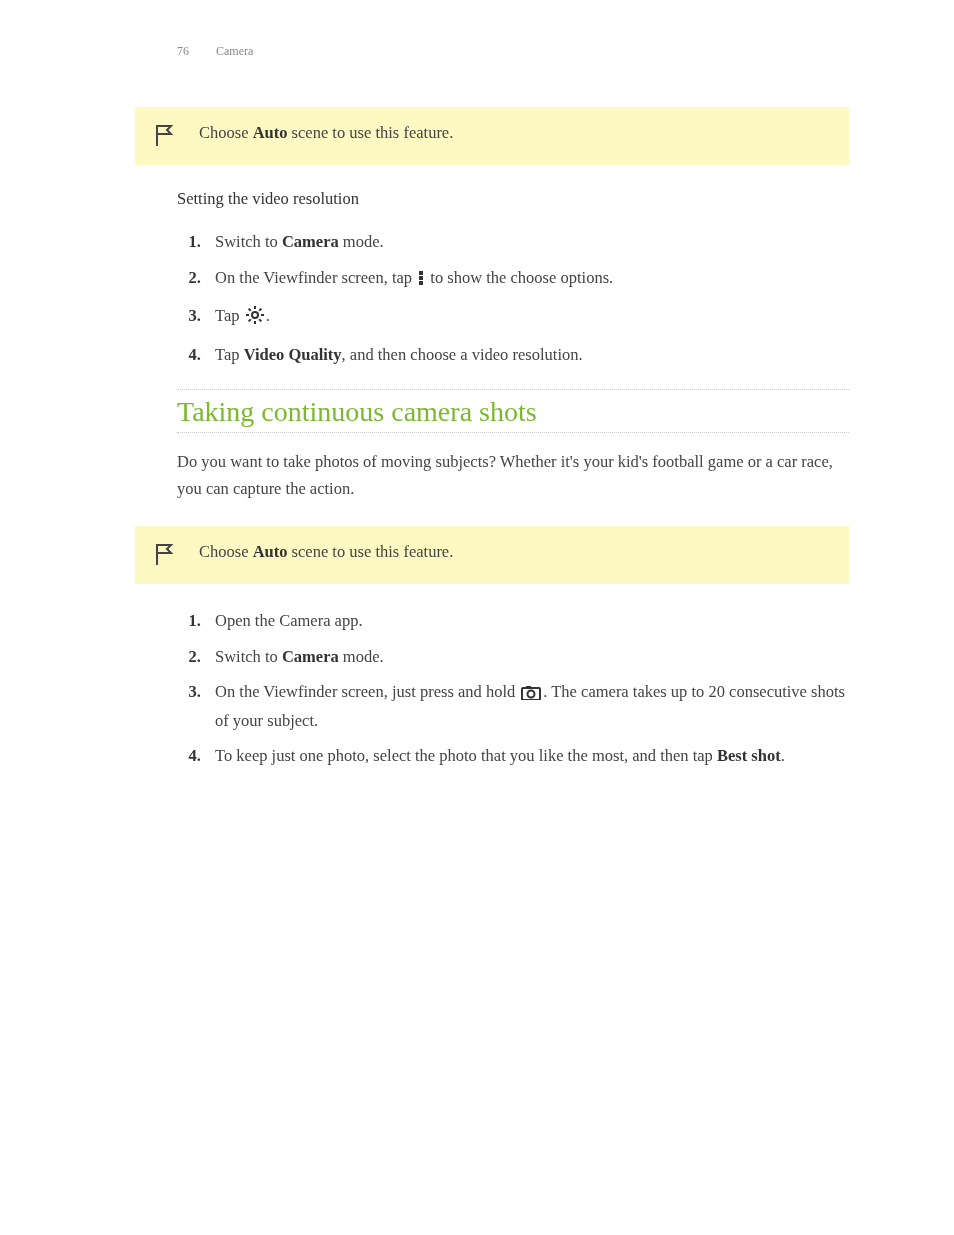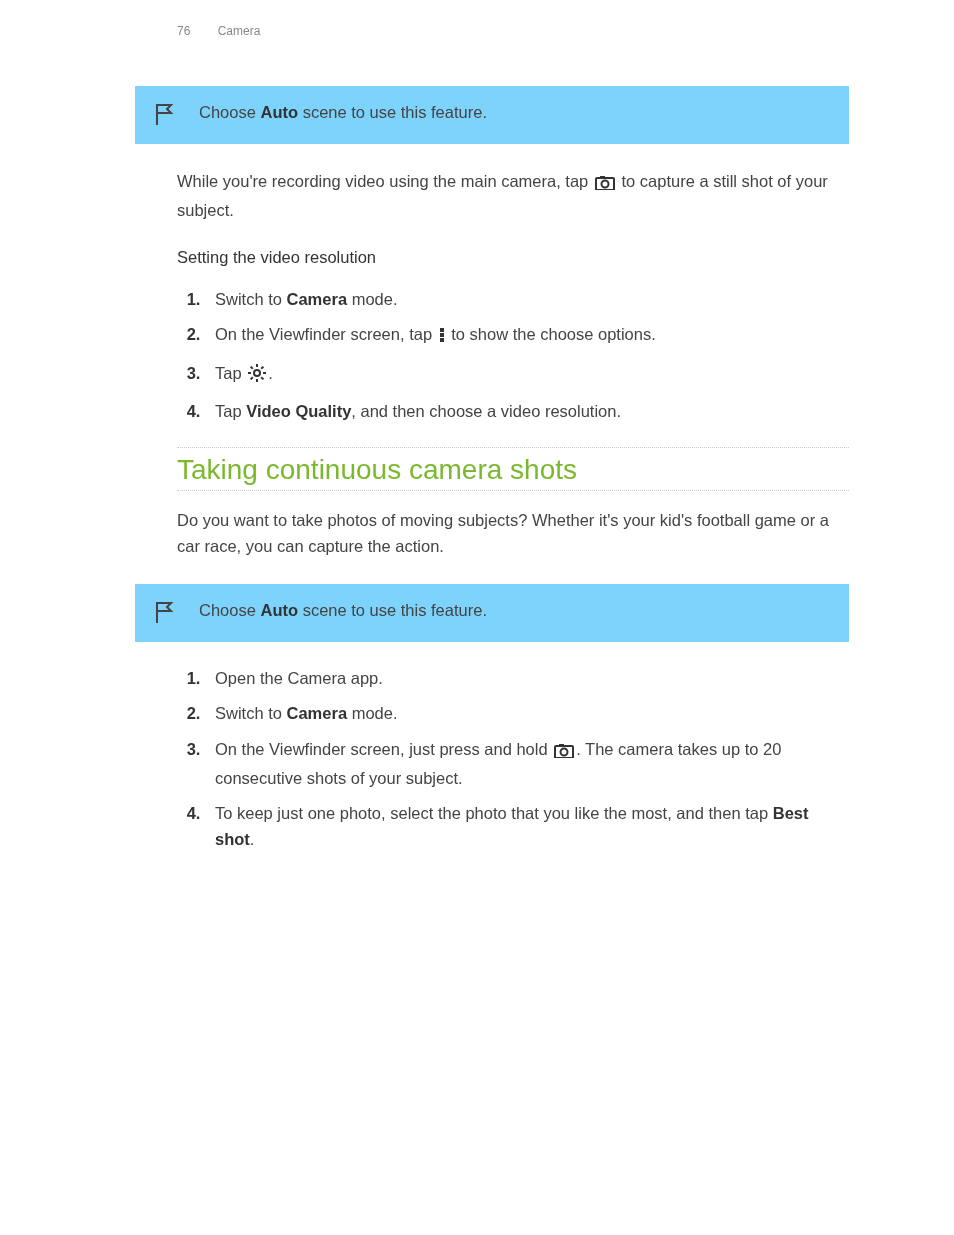--- a/index.html
+++ b/index.html
@@ -6,39 +6,40 @@
   body {
     margin: 0;
     background: #ffffff;
     font-family: "Segoe UI", "Helvetica Neue", Arial, sans-serif;
     color: #444444;
     width: 954px;
     height: 1235px;
     position: relative;
   }
   .page {
-    padding: 24px 105px 40px 135px;
+    padding: 44px 105px 40px 135px;
+    font-family: Liberation Serif, serif;
   }
   .header {
     font-size: 12px;
     color: #888888;
     margin-left: 42px;
     margin-bottom: 48px;
   }
   .header .pg {
     margin-right: 24px;
   }
   .section-title {
     font-size: 16.5px;
     color: #333333;
     margin-left: 42px;
     margin-bottom: 30px;
   }
   .note-box {
-    background: #7dd3fc;
+    background: #fef9c3;
     padding: 14px 18px 14px 18px;
     display: flex;
     align-items: flex-start;
     gap: 24px;
     margin-bottom: 24px;
   }
   .note-box .flag {
     flex-shrink: 0;
     margin-top: 2px;
   }
@@ -115,29 +116,20 @@
       <svg width="22" height="24" viewBox="0 0 22 24" fill="none" stroke="#444444" stroke-width="2">
         <line x1="4" y1="2" x2="4" y2="23"></line>
         <path d="M4 3 L18 3 L14 7 L18 11 L4 11"></path>
       </svg>
     </span>
     <div class="note-text">
       <span>Choose </span><span class="bold">Auto</span><span> scene to use this feature.</span>
     </div>
   </div>
 
-  <div class="body-para">
-    <span>While you're recording video using the main camera, tap </span><span class="icon-inline">
-      <svg width="20" height="14" viewBox="0 0 20 14">
-        <rect x="1" y="2" width="18" height="12" rx="1" fill="none" stroke="#333" stroke-width="2"></rect>
-        <rect x="5" y="0" width="5" height="3" fill="#333"></rect>
-        <circle cx="10" cy="8" r="3.5" fill="none" stroke="#333" stroke-width="2"></circle>
-      </svg>
-    </span><span> to capture a still shot of your subject.</span>
-  </div>
 
   <div class="subhead">Setting the video resolution</div>
 
   <ol class="steps">
     <li>
       <span>Switch to </span><span class="bold">Camera</span><span> mode.</span>
     </li>
     <li>
       <span>On the Viewfinder screen, tap </span><span class="icon-inline">
         <svg width="6" height="16" viewBox="0 0 6 16">

